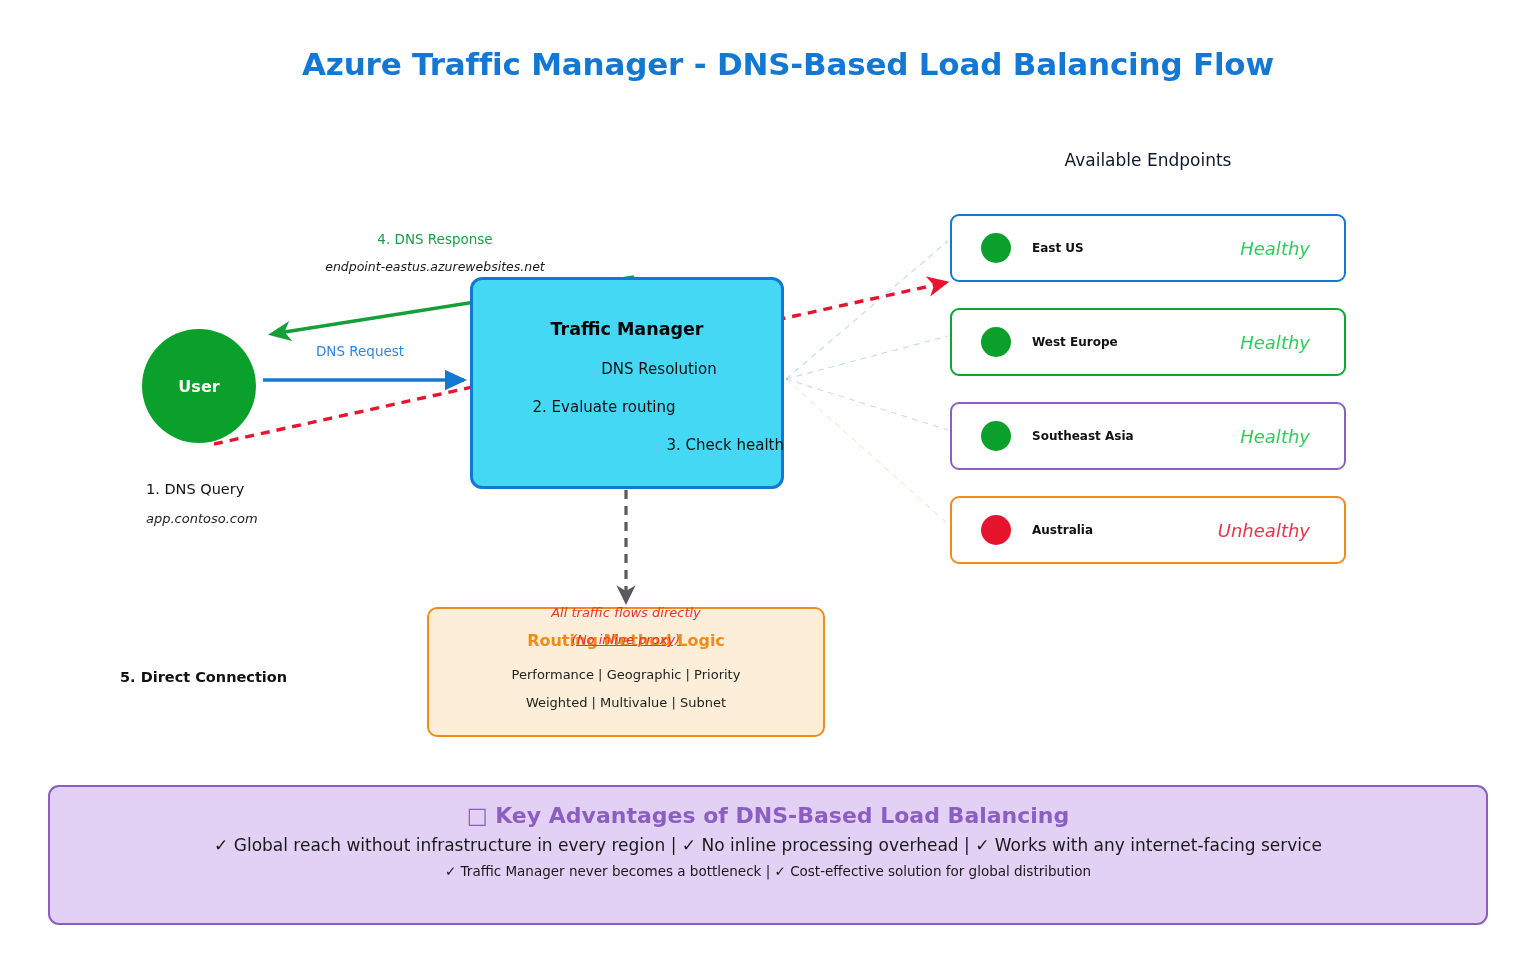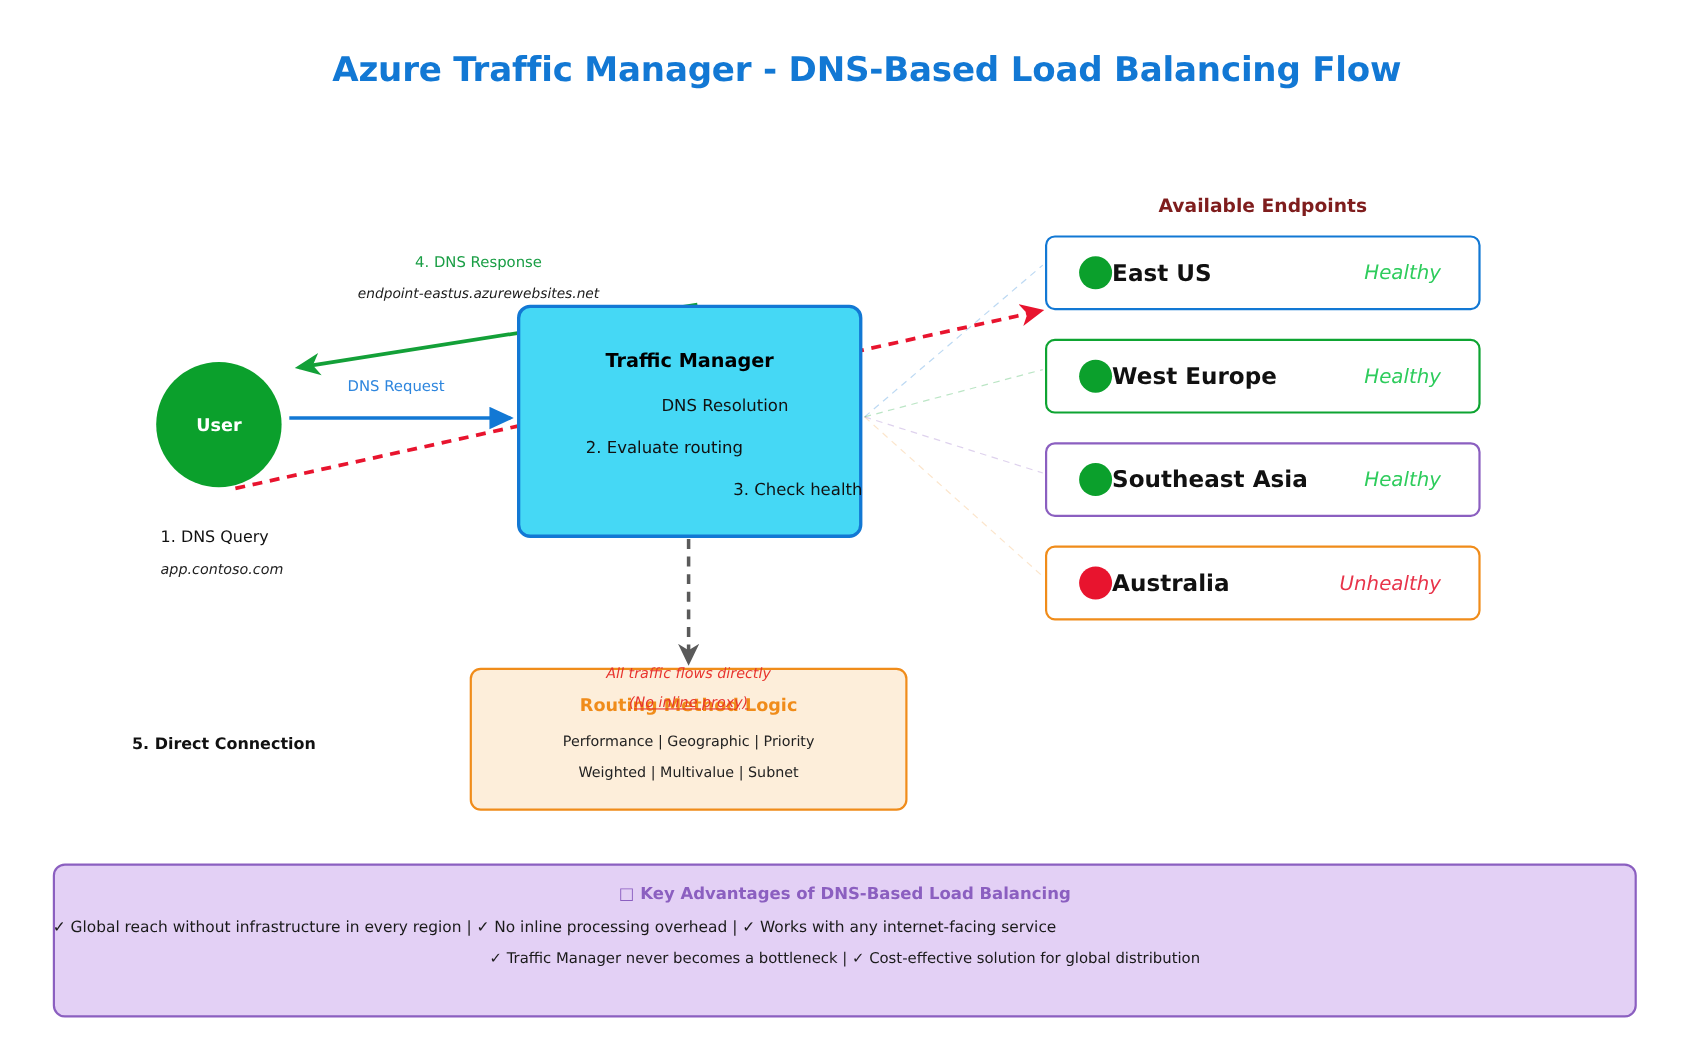--- a/index.html
+++ b/index.html
@@ -15,32 +15,32 @@
 
   
   .title{
     position:absolute;left:0;top:46px;width:1536px;text-align:center;
     font-size:31px;font-weight:bold;color:#1278d4;letter-spacing:-0.2px;padding-left:20px;
   }
 
   
   .endpoints-title{
     position:absolute;left:948px;top:150px;width:400px;text-align:center;
-    font-size:17px;font-weight:bold;color:#7f1d1d;margin-top:28px;
+    font-size:17px;font-weight:normal;color:#0f172a;
   }
   .ep-card{
     position:absolute;left:950px;width:396px;height:68px;
     background:#ffffff;border-radius:9px;box-sizing:border-box;
     display:flex;align-items:center;
   }
   .ep-dot{
     width:30px;height:30px;border-radius:50%;margin-left:29px;flex:0 0 auto;
   }
   .ep-name{
-    font-size:21px;font-weight:bold;color:#111111;
+    margin-left:21px;font-size:12px;font-weight:bold;color:#111111;
     flex:1 1 auto;
   }
   .ep-status{
     font-size:18px;font-style:italic;font-weight:normal;margin-right:34px;
   }
 
   
   .user-circle{
     position:absolute;left:142px;top:329px;width:114px;height:114px;
     border-radius:50%;background:#0ba02c;
@@ -107,23 +107,23 @@
   }
 
   
   .adv-box{
     position:absolute;left:48px;top:785px;width:1440px;height:140px;
     background:#e3d0f5;border:2.6px solid #8b5fc0;border-radius:11px;
     box-sizing:border-box;
   }
   .adv-title{
     position:absolute;left:48px;top:803px;width:1440px;text-align:center;
-    font-size:15px;font-weight:bold;color:#8b5fc0;
-  }
-  .adv-l1{position:absolute;left:48px;top:835px;width:1440px;font-size:14px;color:#1a1a1a;}
+    font-size:22px;font-weight:bold;color:#8b5fc0;
+  }
+  .adv-l1{position:absolute;left:48px;top:835px;width:1440px;text-align:center;font-size:17px;color:#1a1a1a;}
   .adv-l2{position:absolute;left:48px;top:863px;width:1440px;text-align:center;font-size:13.5px;color:#1a1a1a;}
 </style>
 </head>
 <body>
 
 <div id="stage">
 
   <svg id="wires" viewBox="0 0 1536 956" width="1536" height="956">
     <defs>
       <marker id="arrowBlue" markerWidth="8" markerHeight="8" refX="5.6" refY="3" orient="auto">

